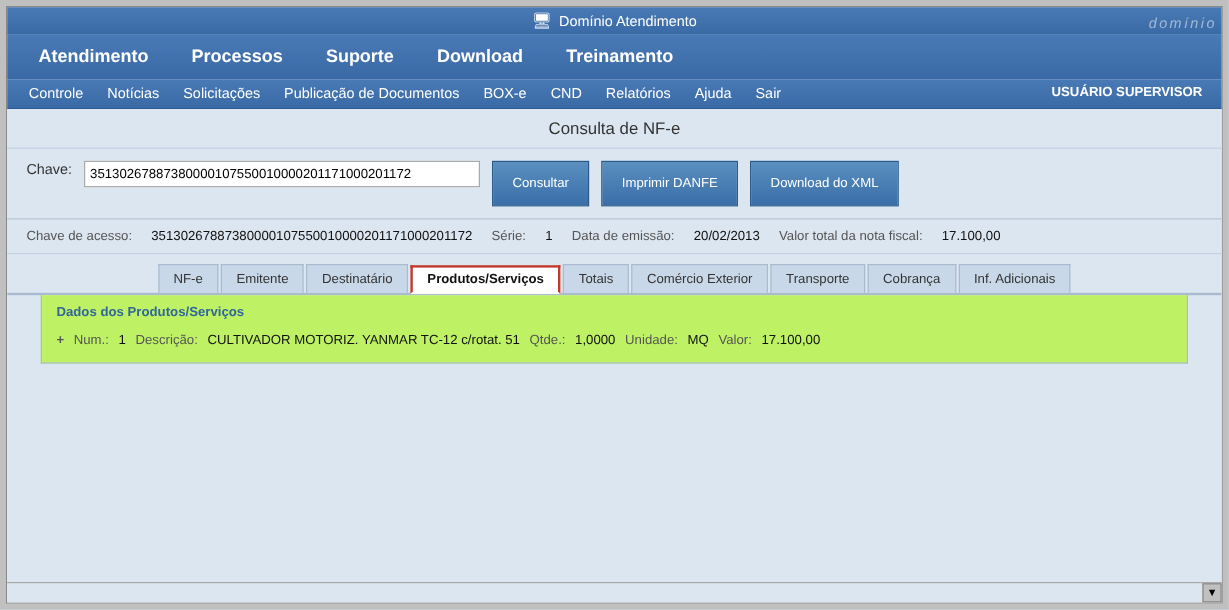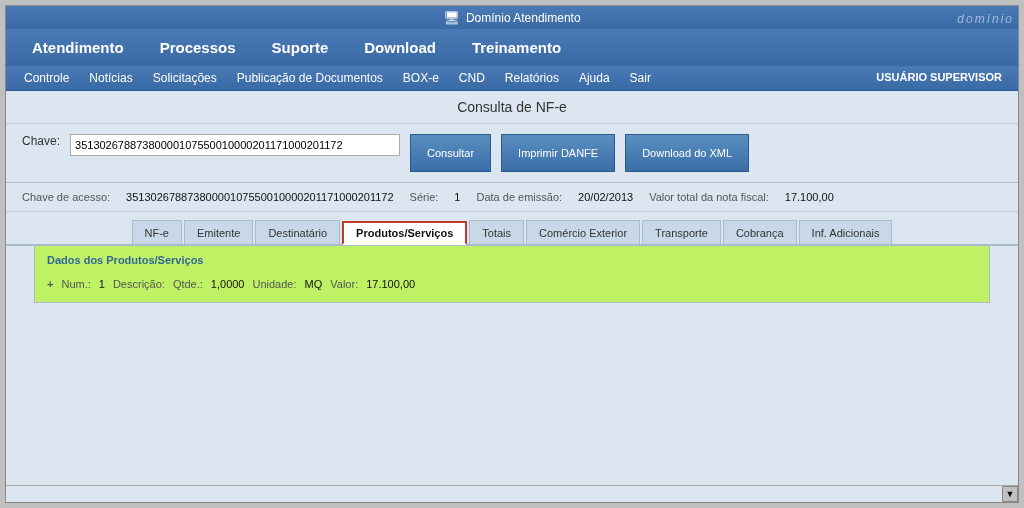--- a/index.html
+++ b/index.html
@@ -298,20 +298,21 @@
       <button class="tab-btn">Inf. Adicionais</button>
     </div>
 
     <div id="tab-content">
       <div id="tab-section-title">Dados dos Produtos/Serviços</div>
       <div id="product-row">
         <span class="expand-icon">+</span>
         <span class="product-field-label">Num.:</span>
         <span class="product-field-value">1</span>
         <span class="product-field-label">Descrição:</span>
+        <span class="product-field-value">CULTIVADOR MOTORIZ. YANMAR TC-12 c/rotat. 51</span>
         <span class="product-field-label">Qtde.:</span>
         <span class="product-field-value">1,0000</span>
         <span class="product-field-label">Unidade:</span>
         <span class="product-field-value">MQ</span>
         <span class="product-field-label">Valor:</span>
         <span class="product-field-value">17.100,00</span>
       </div>
     </div>
   </div>
 

